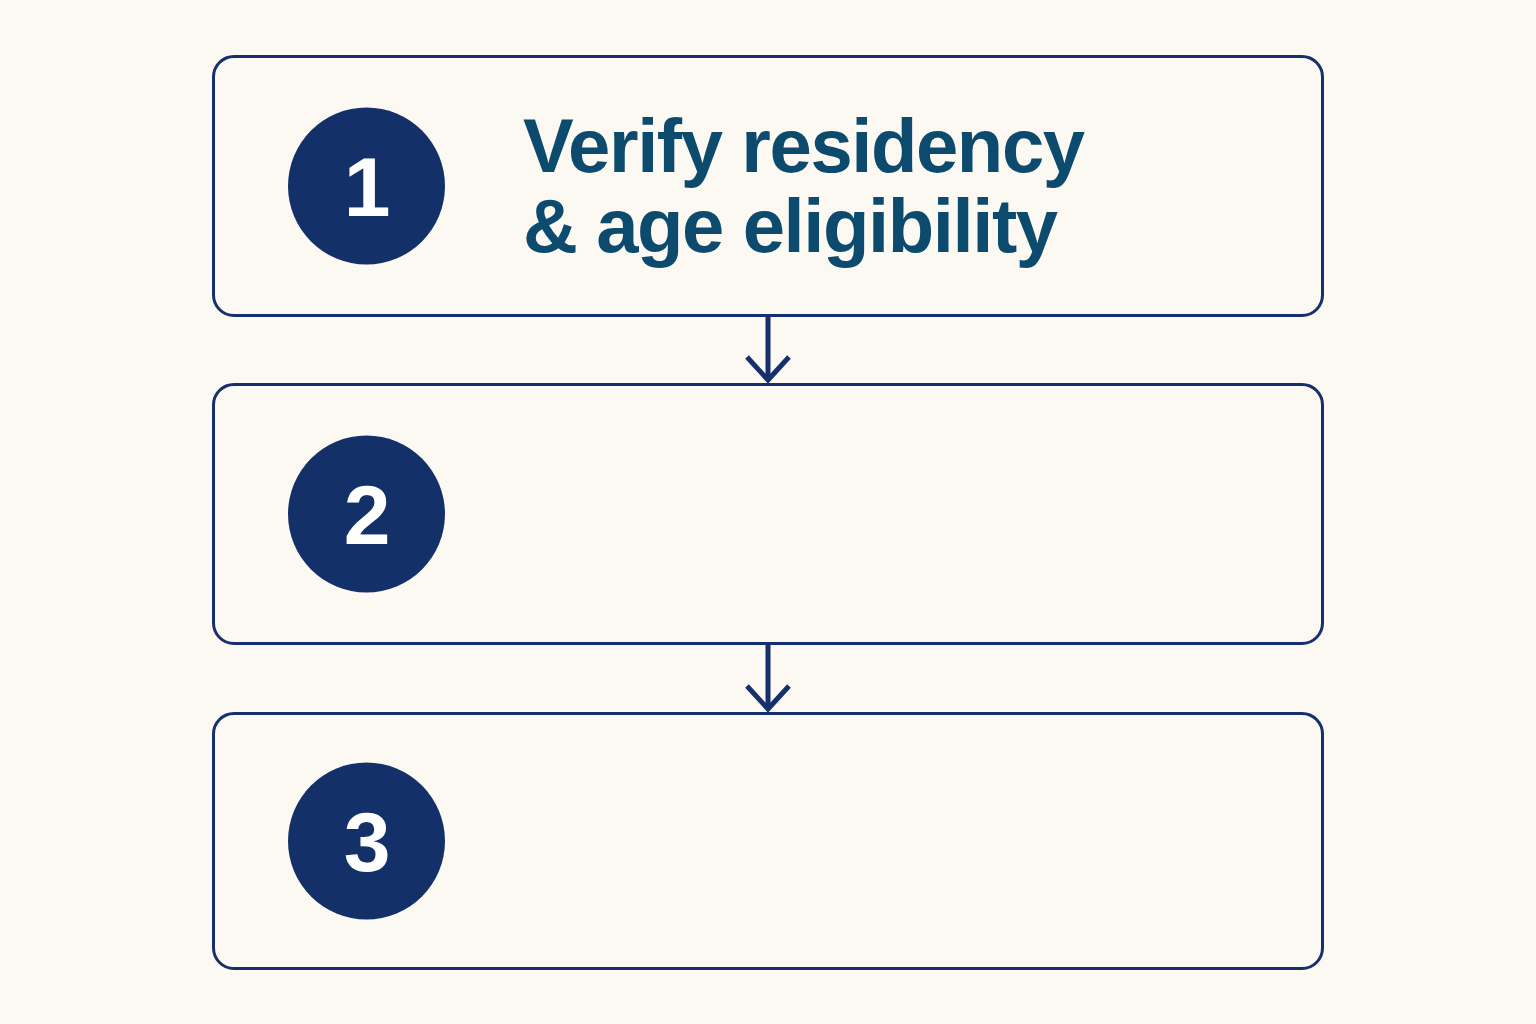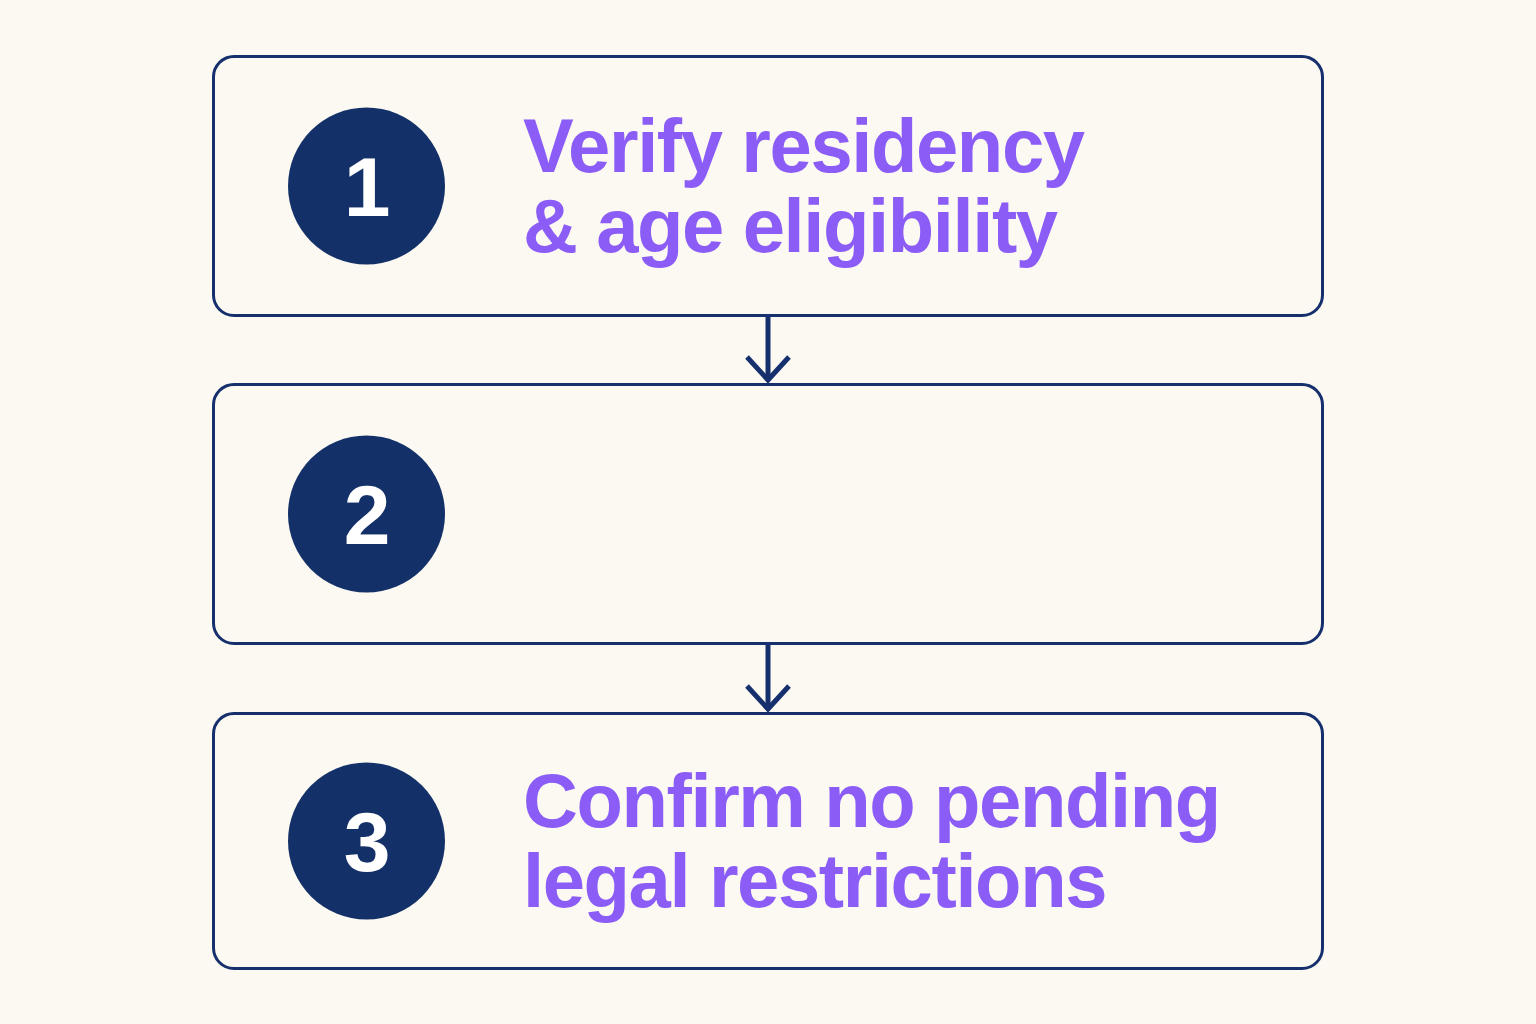--- a/index.html
+++ b/index.html
@@ -61,21 +61,21 @@
     letter-spacing: -1px;
     user-select: none;
   }
 
   
   .step-label {
     position: absolute;
     left: 308px;          
     top: 50%;
     transform: translateY(-50%);
-    color: #8b5cf6;
+    color: #0c4a6e;
     font-family: "Liberation Sans", sans-serif;
     font-weight: bold;
     font-size: 76px;
     line-height: 80px;
     letter-spacing: -1.4px;
     white-space: pre-line;
   }
 
   
   .connector-arrow {
@@ -118,17 +118,15 @@
     <svg width="48" height="71" viewBox="0 0 48 71">
       <path d="M24 1 L24 65" stroke="#16306E" stroke-width="5" fill="none"></path>
       <path d="M3 43 L24 66 L45 43" stroke="#16306E" stroke-width="5" fill="none" stroke-linecap="butt" stroke-linejoin="miter"></path>
     </svg>
   </div>
 
   <div class="step-box" id="step-box-3">
     <div class="step-badge">
       <span class="step-badge-number">3</span>
     </div>
-    <div class="step-label">Confirm no pending
-legal restrictions</div>
   </div>
 
 </div>
 
 </body></html>

